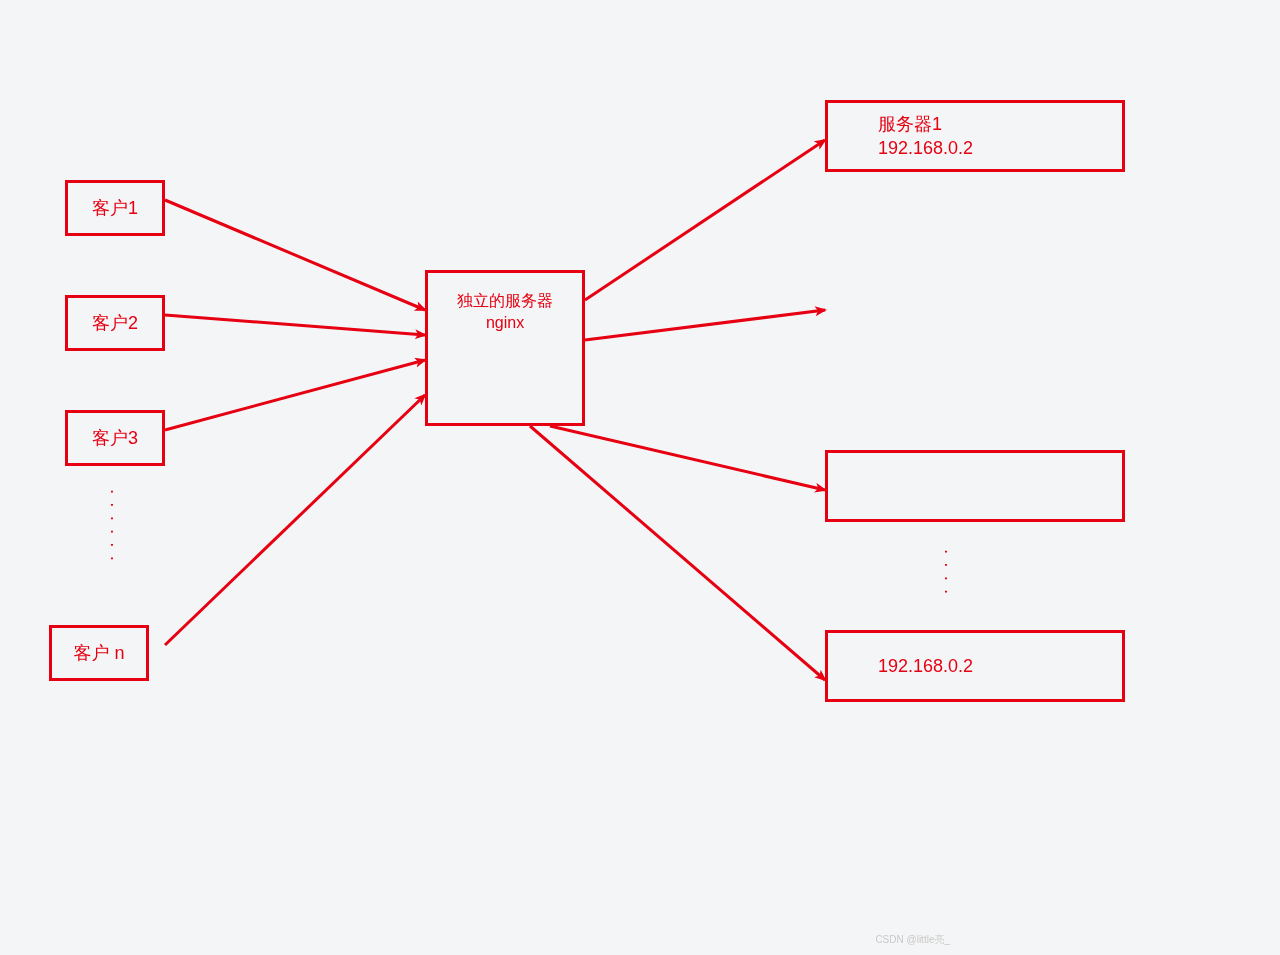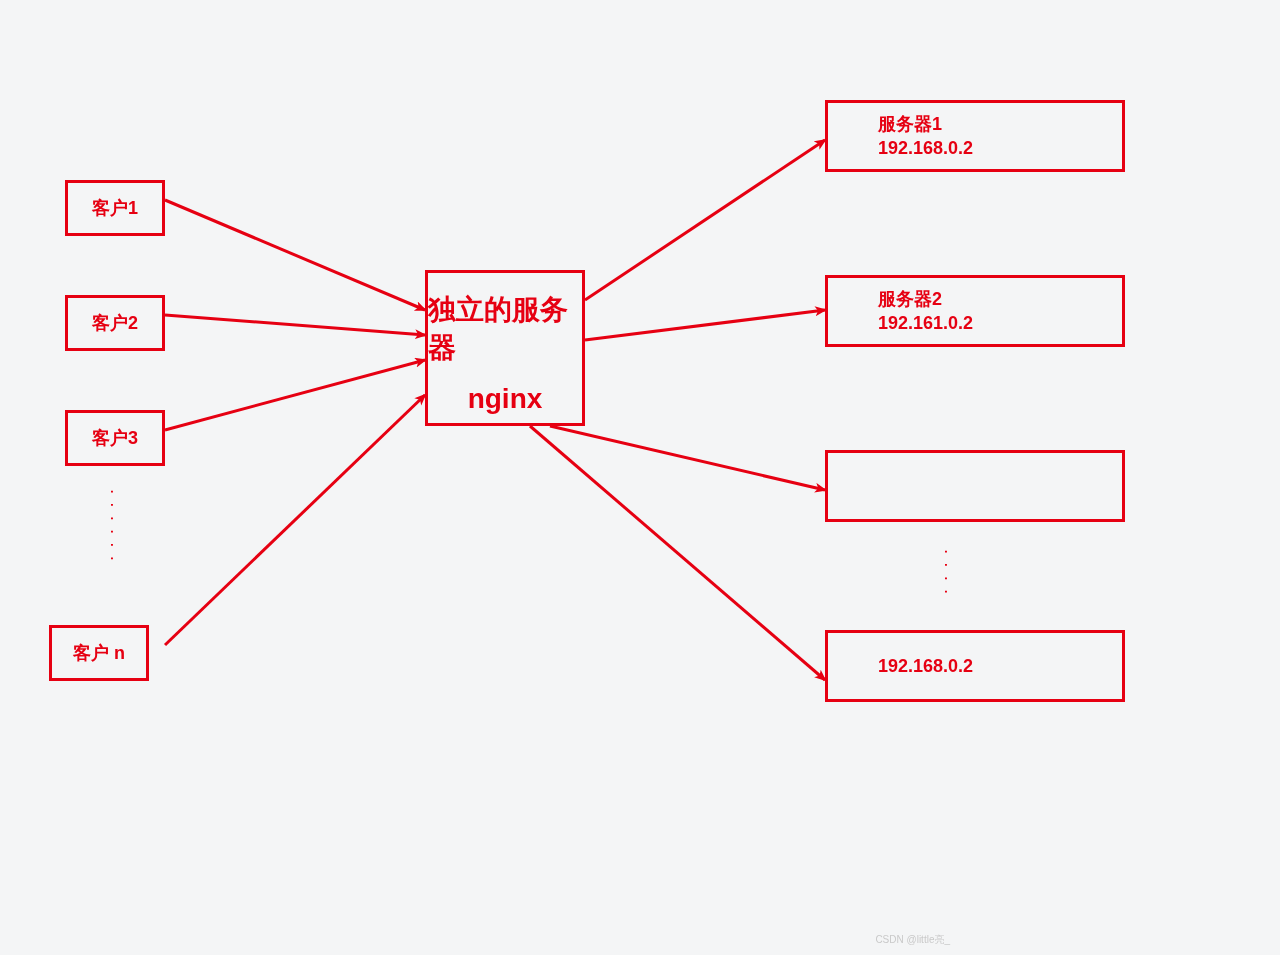--- a/index.html
+++ b/index.html
@@ -1,19 +1,19 @@
 <!DOCTYPE html>
 <html><head>
 <meta charset="utf-8">
 <style>
   html,body{margin:0;padding:0;width:1280px;height:955px;background:#f4f5f6;font-family:"Microsoft YaHei","PingFang SC",sans-serif;overflow:hidden}
   .canvas{position:relative;width:1280px;height:955px}
-  .box{position:absolute;border:3px solid #e60012;color:#e60012;font-weight:700;box-sizing:border-box;background:#f4f5f6}
+  .box{position:absolute;border:3px solid #e60012;color:#e60012;font-weight:400;box-sizing:border-box;background:#f4f5f6}
   .client{width:100px;height:56px;display:flex;align-items:center;justify-content:center;font-size:18px}
-  .center{width:160px;height:156px;display:flex;flex-direction:column;align-items:center;justify-content:flex-start;padding-top:18px;font-size:28px;gap:16px}
+  .center{width:160px;height:156px;display:flex;flex-direction:column;align-items:center;justify-content:flex-start;padding-top:18px;font-size:16px;gap:2px}
   .server{width:300px;height:72px;display:flex;flex-direction:column;justify-content:center;padding-left:50px;font-size:18px;line-height:1.35}
   .vdots{position:absolute;color:#e60012;font-size:12px;font-weight:700;writing-mode:vertical-rl;letter-spacing:10px}
   .watermark{position:absolute;bottom:8px;right:330px;color:#c9c9c9;font-size:10px;font-weight:400}
   svg{position:absolute;left:0;top:0;width:1280px;height:955px;pointer-events:none}
   line{stroke:#e60012;stroke-width:3}
 </style>
 </head>
 <body>
 <div class="canvas">
 
@@ -50,24 +50,20 @@
 
 <div class="box center" style="left:425px;top:270px">
   <span>独立的服务器</span>
   <span>nginx</span>
 </div>
 
 <div class="box server" style="left:825px;top:100px">
   <span>服务器1</span>
   <span>192.168.0.2</span>
 </div>
-<div class="box server" style="left:825px;top:275px">
-  <span>服务器2</span>
-  <span>192.161.0.2</span>
-</div>
 <div class="box server" style="left:825px;top:450px">
 </div>
 <div class="box server" style="left:825px;top:630px">
   <span>192.168.0.2</span>
 </div>
 
 <div class="vdots" style="left:942px;top:550px">....</div>
 
 <div class="watermark">CSDN @little亮_</div>
 

